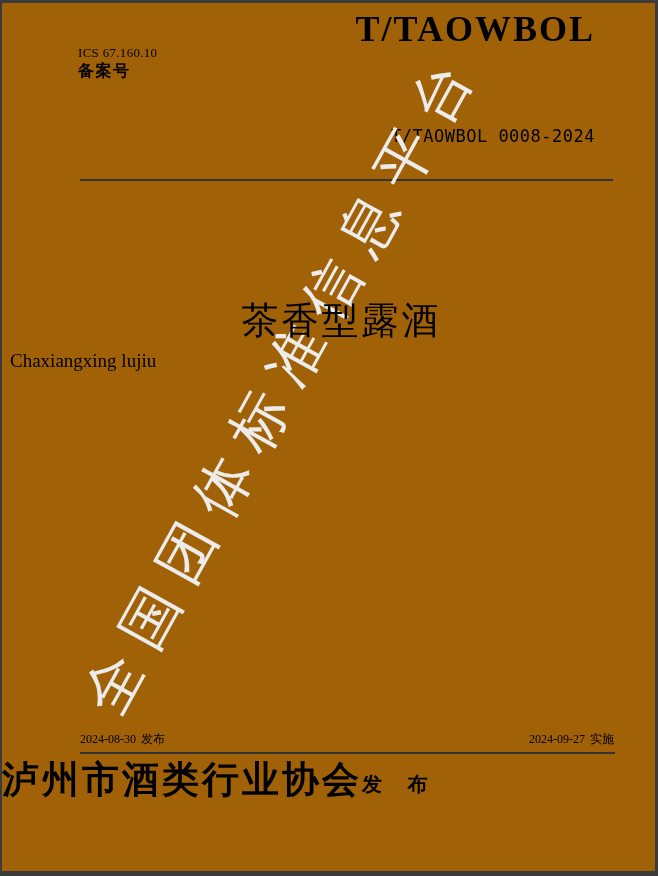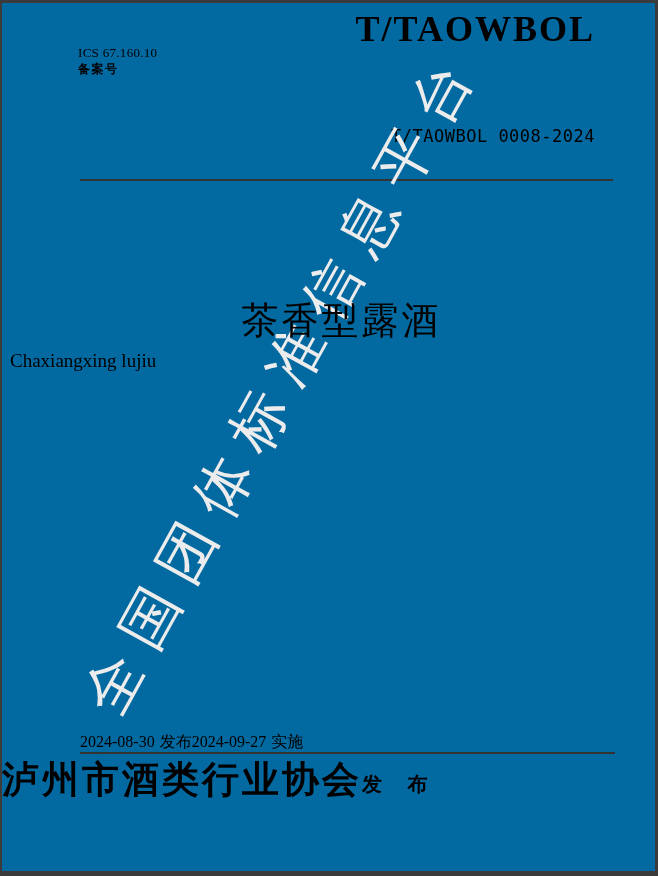--- a/index.html
+++ b/index.html
@@ -7,37 +7,37 @@
     padding: 0;
     background: #ffffff;
     font-family: "Liberation Sans", "DejaVu Sans", sans-serif;
     color: #000000;
   }
   .page {
     position: relative;
     width: 658px;
     height: 876px;
     box-sizing: border-box;
-    background: #0369a1;
+    background: #a16207;
     border-top: 3px solid #3b3b3b;
     border-left: 2px solid #3b3b3b;
     border-right: 3px solid #3b3b3b;
     border-bottom: 5px solid #3b3b3b;
     overflow: hidden;
   }
   .abs { position: absolute; }
 
   .ics-code {
     left: 76px; top: 42px;
     font-family: "Liberation Serif", "DejaVu Serif", serif;
     font-size: 13px; letter-spacing: 0.3px;
   }
   .filing-label {
     left: 76px; top: 58px;
-    font-size: 12px; font-weight: 700; letter-spacing: 1.5px;
+    font-size: 16px; font-weight: 700; letter-spacing: 1.5px;
   }
   .org-mark {
     top: 8px; right: 60px;
     font-family: "Liberation Serif", "DejaVu Serif", serif;
     font-size: 36px; font-weight: 700; letter-spacing: 2px;
     line-height: 1.0;
   }
   .association-standard-title {
     left: 76px; top: 82px;
     font-size: 36px; font-weight: 500; letter-spacing: 4.5px;
@@ -72,23 +72,23 @@
   .document-title-pinyin {
     left: 0; top: 347px; width: 100%;
     text-align: left;
     font-family: "Liberation Serif", "DejaVu Serif", serif;
     font-size: 19px;
     padding-left: 8px;
   }
 
   .dates-row {
     left: 78px; top: 730px; width: 534px;
-    display: flex; 
+    display: flex; justify-content: space-between;
     font-family: "Liberation Serif", "DejaVu Serif", serif;
-    font-size: 16px; line-height: 1.1;
+    font-size: 12px; line-height: 1.1;
   }
   .date-label { margin-left: 5px; font-family: "Liberation Sans", "DejaVu Sans", sans-serif; }
   .footer-rule {
     left: 78px; top: 749px; width: 535px; height: 2px;
     background: #333333;
   }
   .publisher-row {
     left: 0; top: 758px; width: 100%;
     display: flex; justify-content: flex-start; align-items: flex-end;
     line-height: 1.0;

